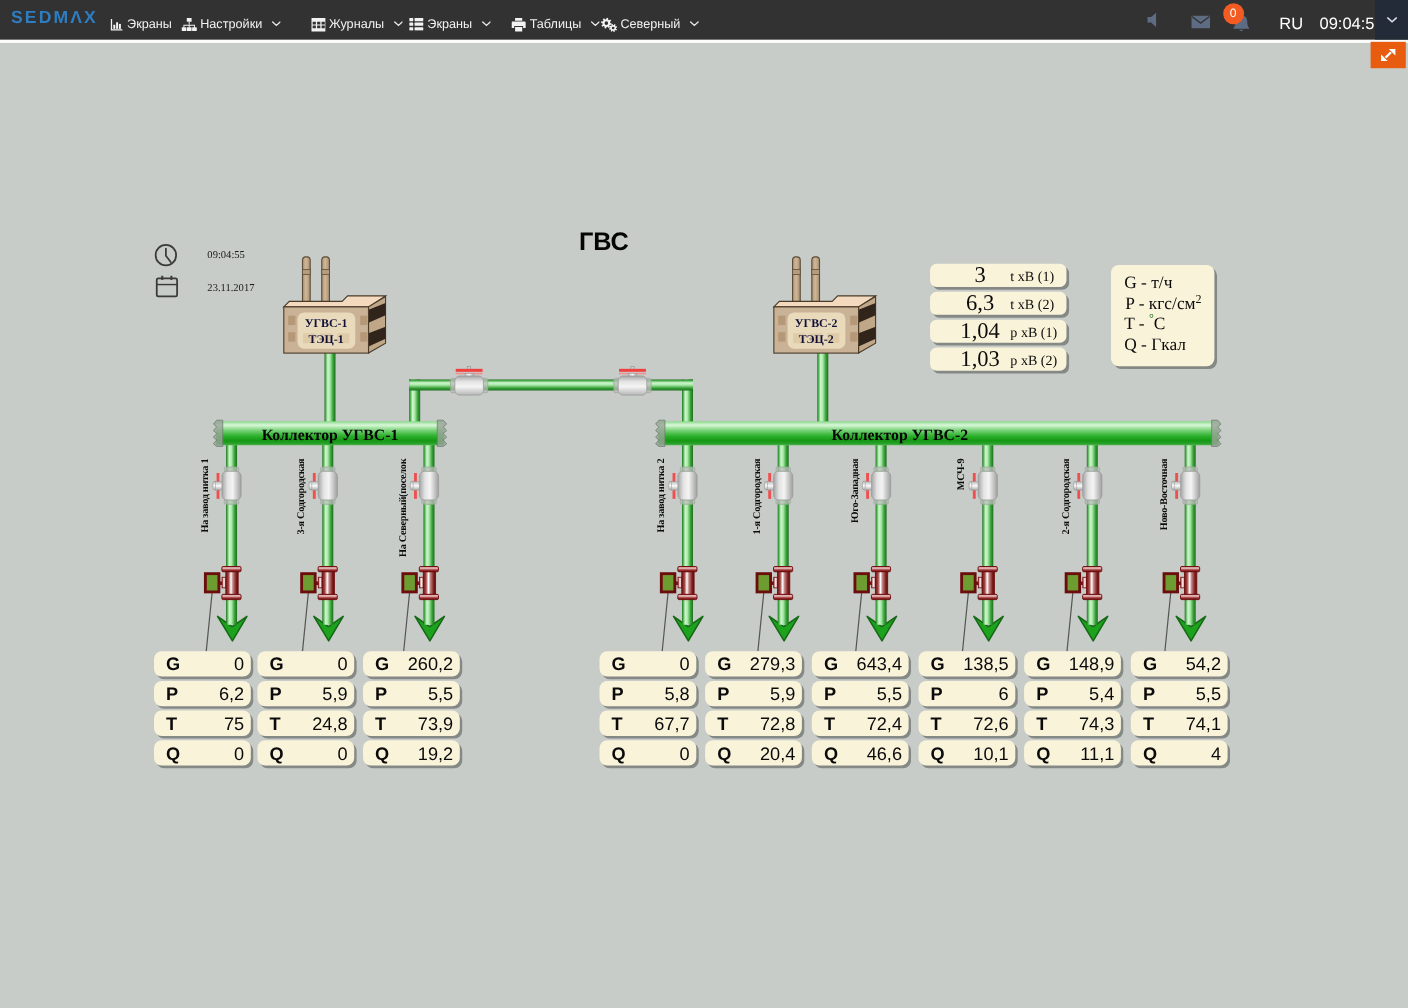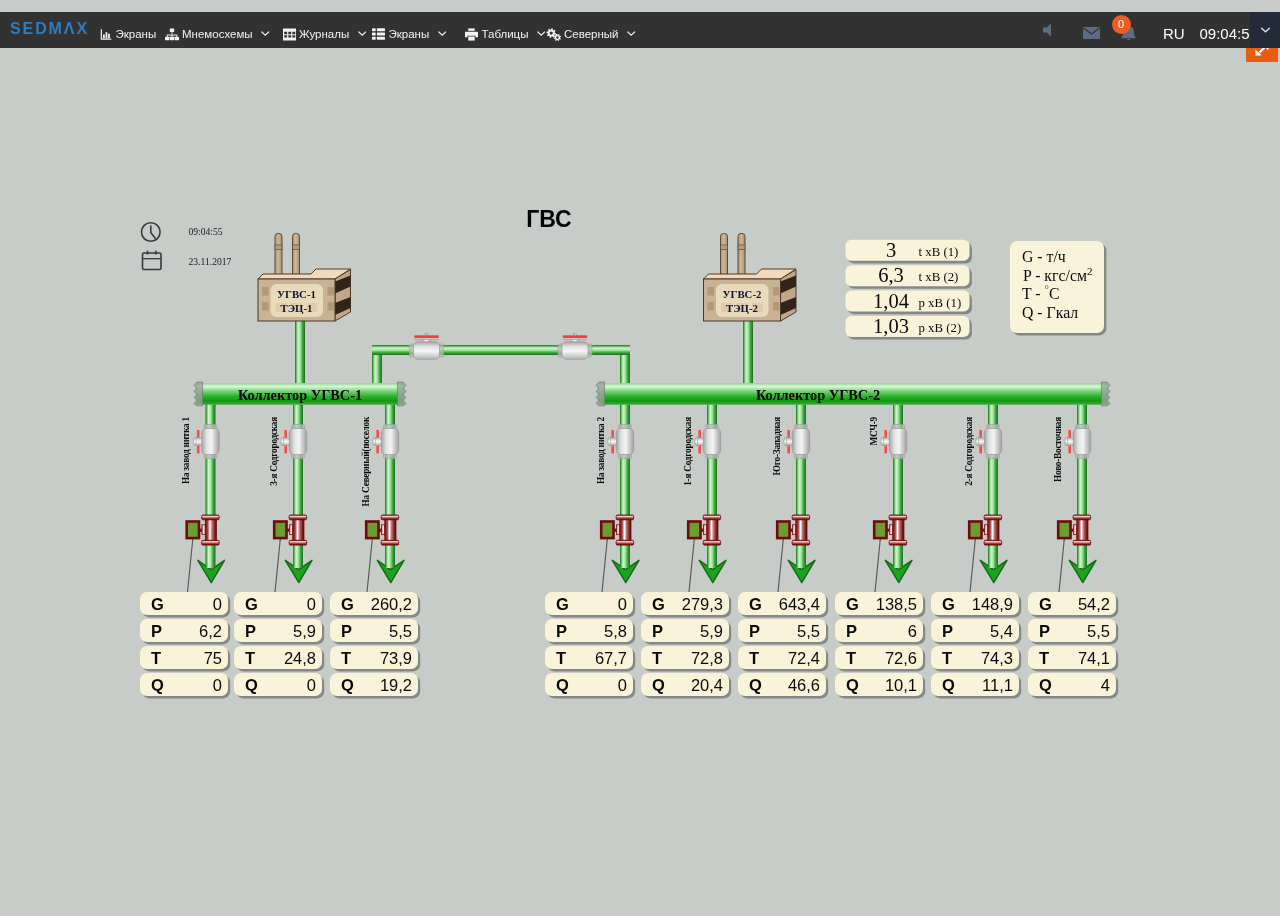--- a/index.html
+++ b/index.html
@@ -1,15 +1,15 @@
 <!DOCTYPE html>
 <html><head><meta charset="utf-8">
 <style>
 html,body{margin:0;padding:0;width:1280px;height:916px;overflow:hidden;background:#c7ccc8;font-family:"Liberation Sans",sans-serif;}
-#nav{position:absolute;left:0;top:12px;width:1280px;height:36px;background:#323232;display:flex;align-items:center;z-index:5}
+#nav{position:absolute;left:0;top:0;width:1280px;height:36px;background:#323232;display:flex;align-items:center;z-index:5}
 #logo{position:absolute;left:10px;top:8px;color:#2e7cc1;font-size:16px;font-weight:bold;letter-spacing:1.9px}
 .mi{position:absolute;top:0;height:44px;display:flex;align-items:center;color:#f2f2f2;font-size:11.5px;gap:3.5px}
 .ri{position:absolute}
 .rt{position:absolute;top:12.5px;color:#fff;font-size:15px}
 #navr{position:absolute;right:0;top:0;width:30px;height:36px;background:#232b38;display:flex;align-items:center;justify-content:center}
 #wl{position:absolute;left:0;top:36px;width:1280px;height:2.5px;background:#fdfdfd}
 #fsbtn{position:absolute;left:1246px;top:38px;width:32px;height:24px;background:#e85c0f}
 </style></head>
 <body>
 <svg width="1280" height="916" style="position:absolute;left:0;top:0">
@@ -490,21 +490,21 @@
     </span>
     <span class="mi" style="left:164.5px">
       <svg width="14" height="13" viewBox="0 0 16 14" fill="#f2f2f2">
         <rect x="5.5" y="0" width="5" height="4" rx="0.5"></rect>
         <rect x="0" y="9.5" width="5" height="4" rx="0.5"></rect>
         <rect x="5.5" y="9.5" width="5" height="4" rx="0.5"></rect>
         <rect x="11" y="9.5" width="5" height="4" rx="0.5"></rect>
         <path d="M7.5 4h1v3h-1z"></path>
         <path d="M2 7h12v1H2z M2 7h1v3H2z M13 7h1v3h-1z M7.5 7h1v3h-1z"></path>
       </svg>
-      <span>Мнемосхемы</span>
+      <span>Настройки</span>
       <svg width="8.5" height="5.5" viewBox="0 0 10 6" style="margin-left:5px">
         <path d="M1 1l4 3.6L9 1" fill="none" stroke="#e8e8e8" stroke-width="1.5" stroke-linecap="round"></path>
       </svg>
     </span>
     <span class="mi" style="left:282.5px">
       <svg width="13" height="13" viewBox="0 0 16 15" fill="#f2f2f2">
         <path d="M0 0h16v15H0zm1.5 4.2h3.6v2.9H1.5zm5 0h3.6v2.9H6.5zm5 0h3.6v2.9h-3.6zm-10 4.2h3.6v2.9H1.5zm5 0h3.6v2.9H6.5zm5 0h3.6v2.9h-3.6z" fill-rule="evenodd"></path>
       </svg>
       <span>Журналы</span>
       <svg width="8.5" height="5.5" viewBox="0 0 10 6" style="margin-left:5px">

